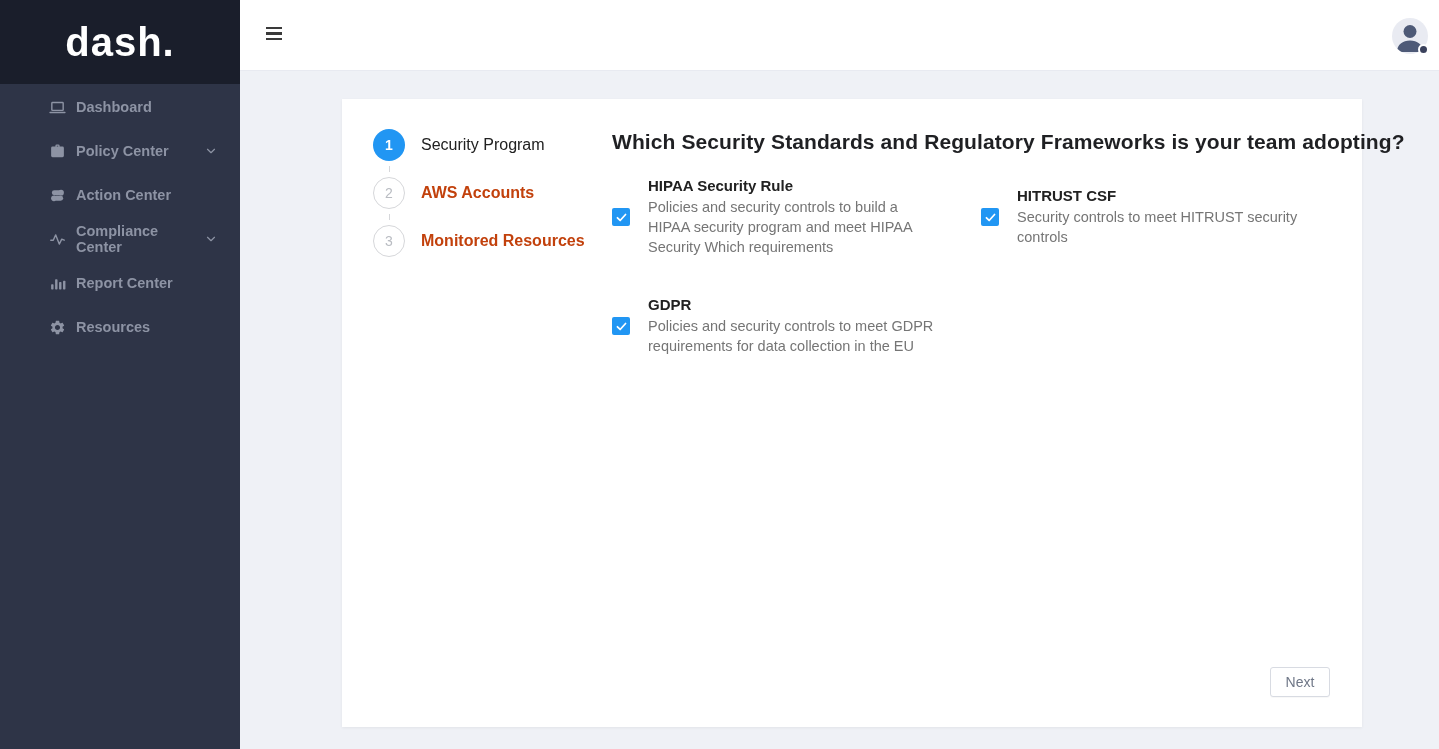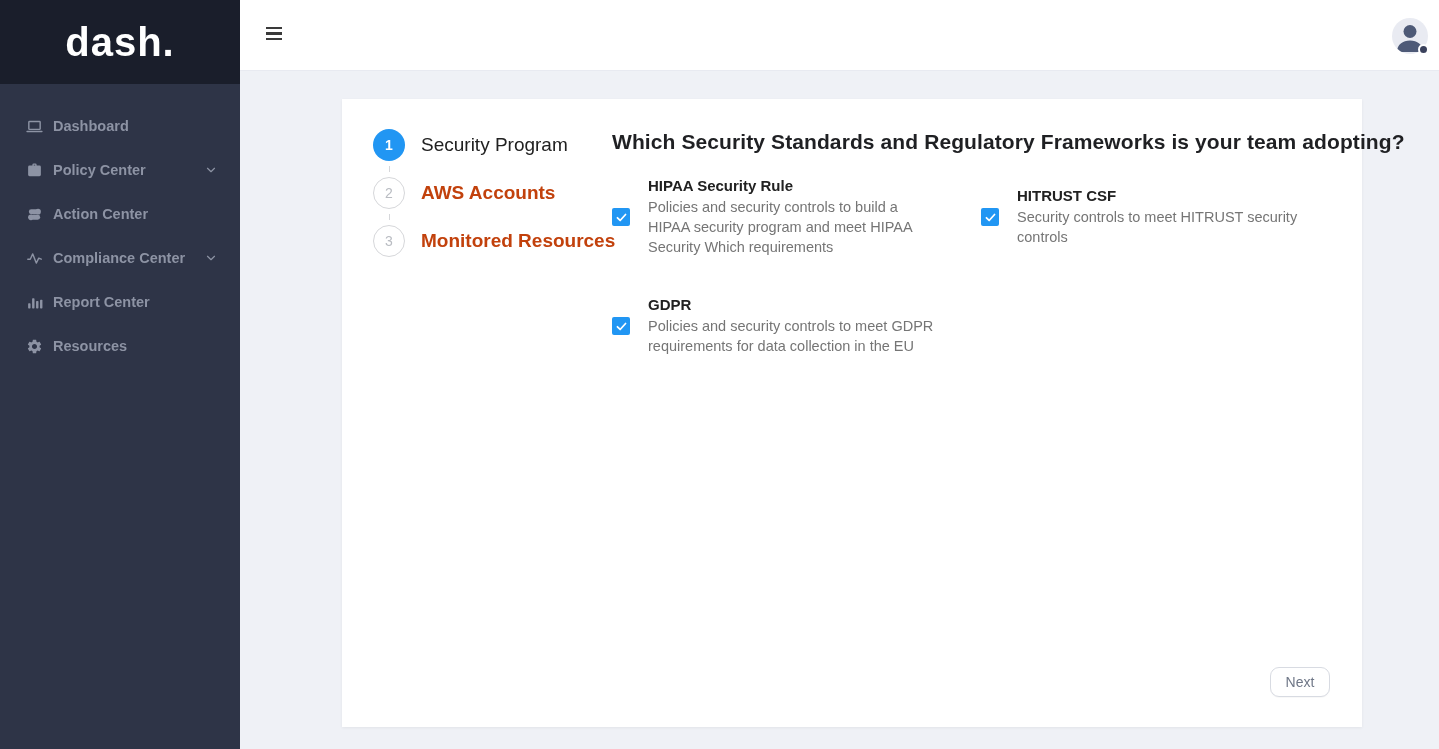--- a/index.html
+++ b/index.html
@@ -16,21 +16,21 @@
     background: #2e3447; z-index: 3;
   }
   .logo-area {
     height: 84px; background: #1a1e2b;
     display: flex; align-items: center; justify-content: center;
   }
   .logo-text {
     color: #ffffff; font-size: 40px; font-weight: bold; letter-spacing: 1px;
     line-height: 1;
   }
-  .nav { padding-top: 20px; }
+  .nav { padding-top: 1px; margin-left: 23px; }
   .nav-item {
     height: 44px; display: flex; align-items: center;
     padding-left: 26px; padding-right: 22px;
     color: #8d93a4; font-size: 14.5px; font-weight: bold;
     cursor: pointer;
   }
   .nav-item .nav-icon {
     width: 17px; height: 17px; margin-right: 10px; flex-shrink: 0;
     display: flex; align-items: center; justify-content: center;
   }
@@ -71,21 +71,21 @@
   
   .stepper { position: absolute; left: 31px; top: 30px; }
   .step { display: flex; align-items: center; height: 32px; }
   .step-circle {
     width: 32px; height: 32px; border-radius: 50%;
     display: flex; align-items: center; justify-content: center;
     font-size: 14px; margin-right: 16px; flex-shrink: 0;
   }
   .step.active .step-circle { background: #2196f3; color: #ffffff; border: none; font-weight: bold; }
   .step.inactive .step-circle { background: #ffffff; color: #b9bcc2; border: 1px solid #d6d7da; }
-  .step-label { font-size: 19px; white-space: nowrap; }
+  .step-label { font-size: 16px; white-space: nowrap; }
   .step.active .step-label { color: #212121; font-weight: 500; }
   .step.inactive .step-label { color: #c2410c; font-weight: 700; }
   .step-connector { width: 1px; height: 6px; background: #d6d7da; margin: 5px 0 5px 15.5px; }
 
   
   .wizard-main { position: absolute; left: 270px; top: 31px; width: 730px; }
   .question {
     font-size: 21px; font-weight: bold; color: #1f2023; white-space: nowrap;
     letter-spacing: 0.1px;
   }
@@ -104,21 +104,21 @@
   }
   .checkbox svg { width: 13px; height: 13px; display: block; }
   .option-text { width: 294px; }
   .option-title { font-size: 15px; font-weight: bold; color: #212121; margin-bottom: 3px; }
   .option-desc { font-size: 14.5px; color: #757575; line-height: 20px; }
 
   
   .next-button {
     position: absolute; right: 32px; bottom: 30px;
     width: 60px; height: 30px;
-    background: #ffffff; border: 1px solid #d8dbe2; border-radius: 9px;
+    background: #ffffff; border: 1px solid #d8dbe2; border-radius: 3px;
     color: #6f7787; font-size: 14px; font-family: "Liberation Sans", sans-serif;
     cursor: pointer; box-shadow: 0 1px 1px rgba(0,0,0,0.03);
   }
 </style>
 </head>
 <body>
 
 <div class="sidebar">
   <div class="logo-area">
     <div class="logo-text">dash.</div>

